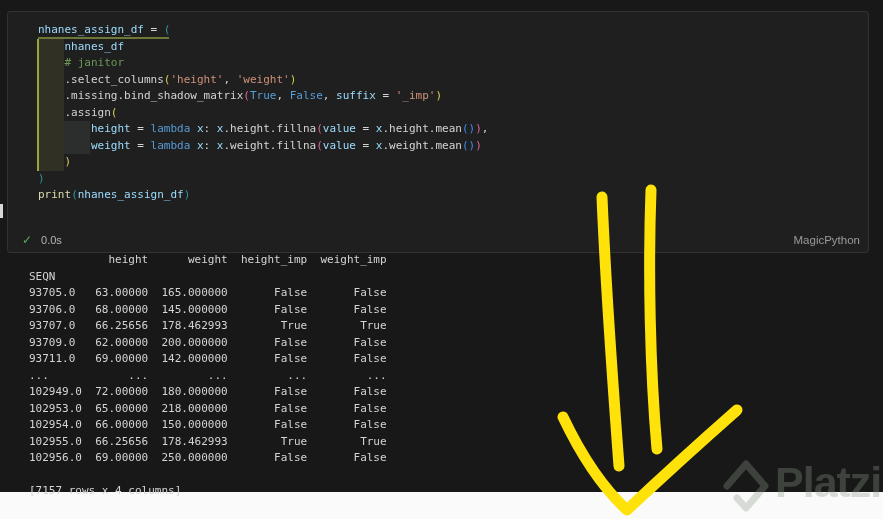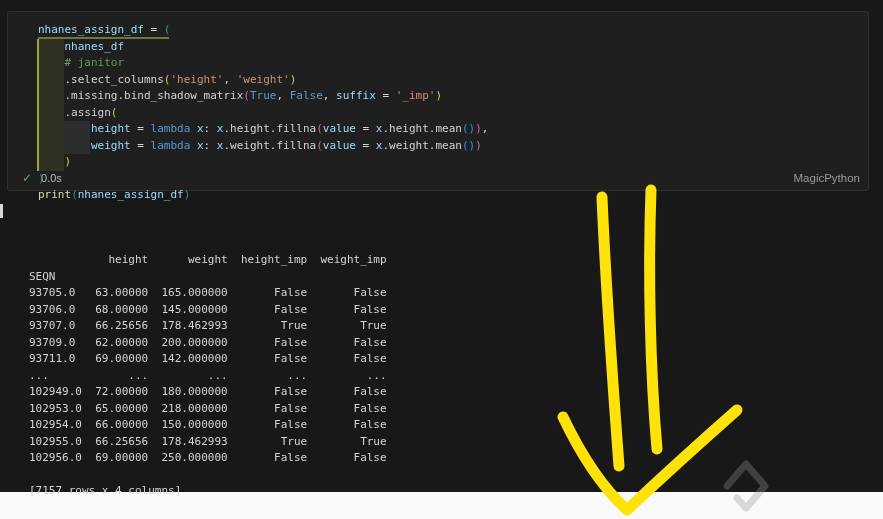--- a/index.html
+++ b/index.html
@@ -2,21 +2,21 @@
 <html><head>
 <meta charset="utf-8">
 <style>
   html,body{margin:0;padding:0;}
   body{
     width:883px;height:519px;position:relative;overflow:hidden;
     background:#181818;font-family:"Liberation Sans",sans-serif;
   }
   
   .cell{
-    position:absolute;left:7px;top:11px;width:862px;height:180px;
+    position:absolute;left:7px;top:11px;width:862px;height:242px;
     background:#1f1f1f;border:1px solid #313131;border-radius:3px;box-sizing:border-box;
   }
   .code-area{
     position:absolute;left:30px;top:10px;right:8px;bottom:26px;
     font-family:"DejaVu Sans Mono",monospace;font-size:11px;line-height:16.5px;
     white-space:pre;color:#d4d4d4;
   }
   .code-line{height:16.5px;position:relative;z-index:2;}
   
   .indent-hl-1{position:absolute;left:30px;top:26.5px;width:26px;height:132px;background:rgba(205,205,95,0.10);z-index:1;}
@@ -86,19 +86,20 @@
 102956.0  69.00000  250.000000       False       False
 
 [7157 rows x 4 columns]</pre>
 
 <div class="white-strip"></div>
 
 <div class="watermark">
   <svg class="wm-logo" width="50" height="56" viewBox="0 0 50 56">
     <path d="M 5 28 L 24 6 L 43 28 L 24 50 L 15 40" fill="none" stroke="rgba(140,155,140,0.32)" stroke-width="7" stroke-linejoin="round" stroke-linecap="round"></path>
   </svg>
+  <span class="wm-text">Platzi</span>
 </div>
 
 <svg class="arrow-svg" width="883" height="519" viewBox="0 0 883 519">
   <path id="arrow-path-0" fill="none" stroke-linecap="round" stroke-linejoin="round" d="M 602 197 C 605 270, 611 360, 619 466" stroke="#FFE20A" stroke-width="11"></path>
   <path id="arrow-path-1" fill="none" stroke-linecap="round" stroke-linejoin="round" d="M 651 190 C 648 270, 650 370, 657 449" stroke="#FFE20A" stroke-width="11"></path>
   <path id="arrow-path-2" fill="none" stroke-linecap="round" stroke-linejoin="round" d="M 563 417 Q 592 478, 627 510 Q 678 462, 737 410" stroke="#FFE20A" stroke-width="11"></path>
 </svg>
 
 </body></html>

